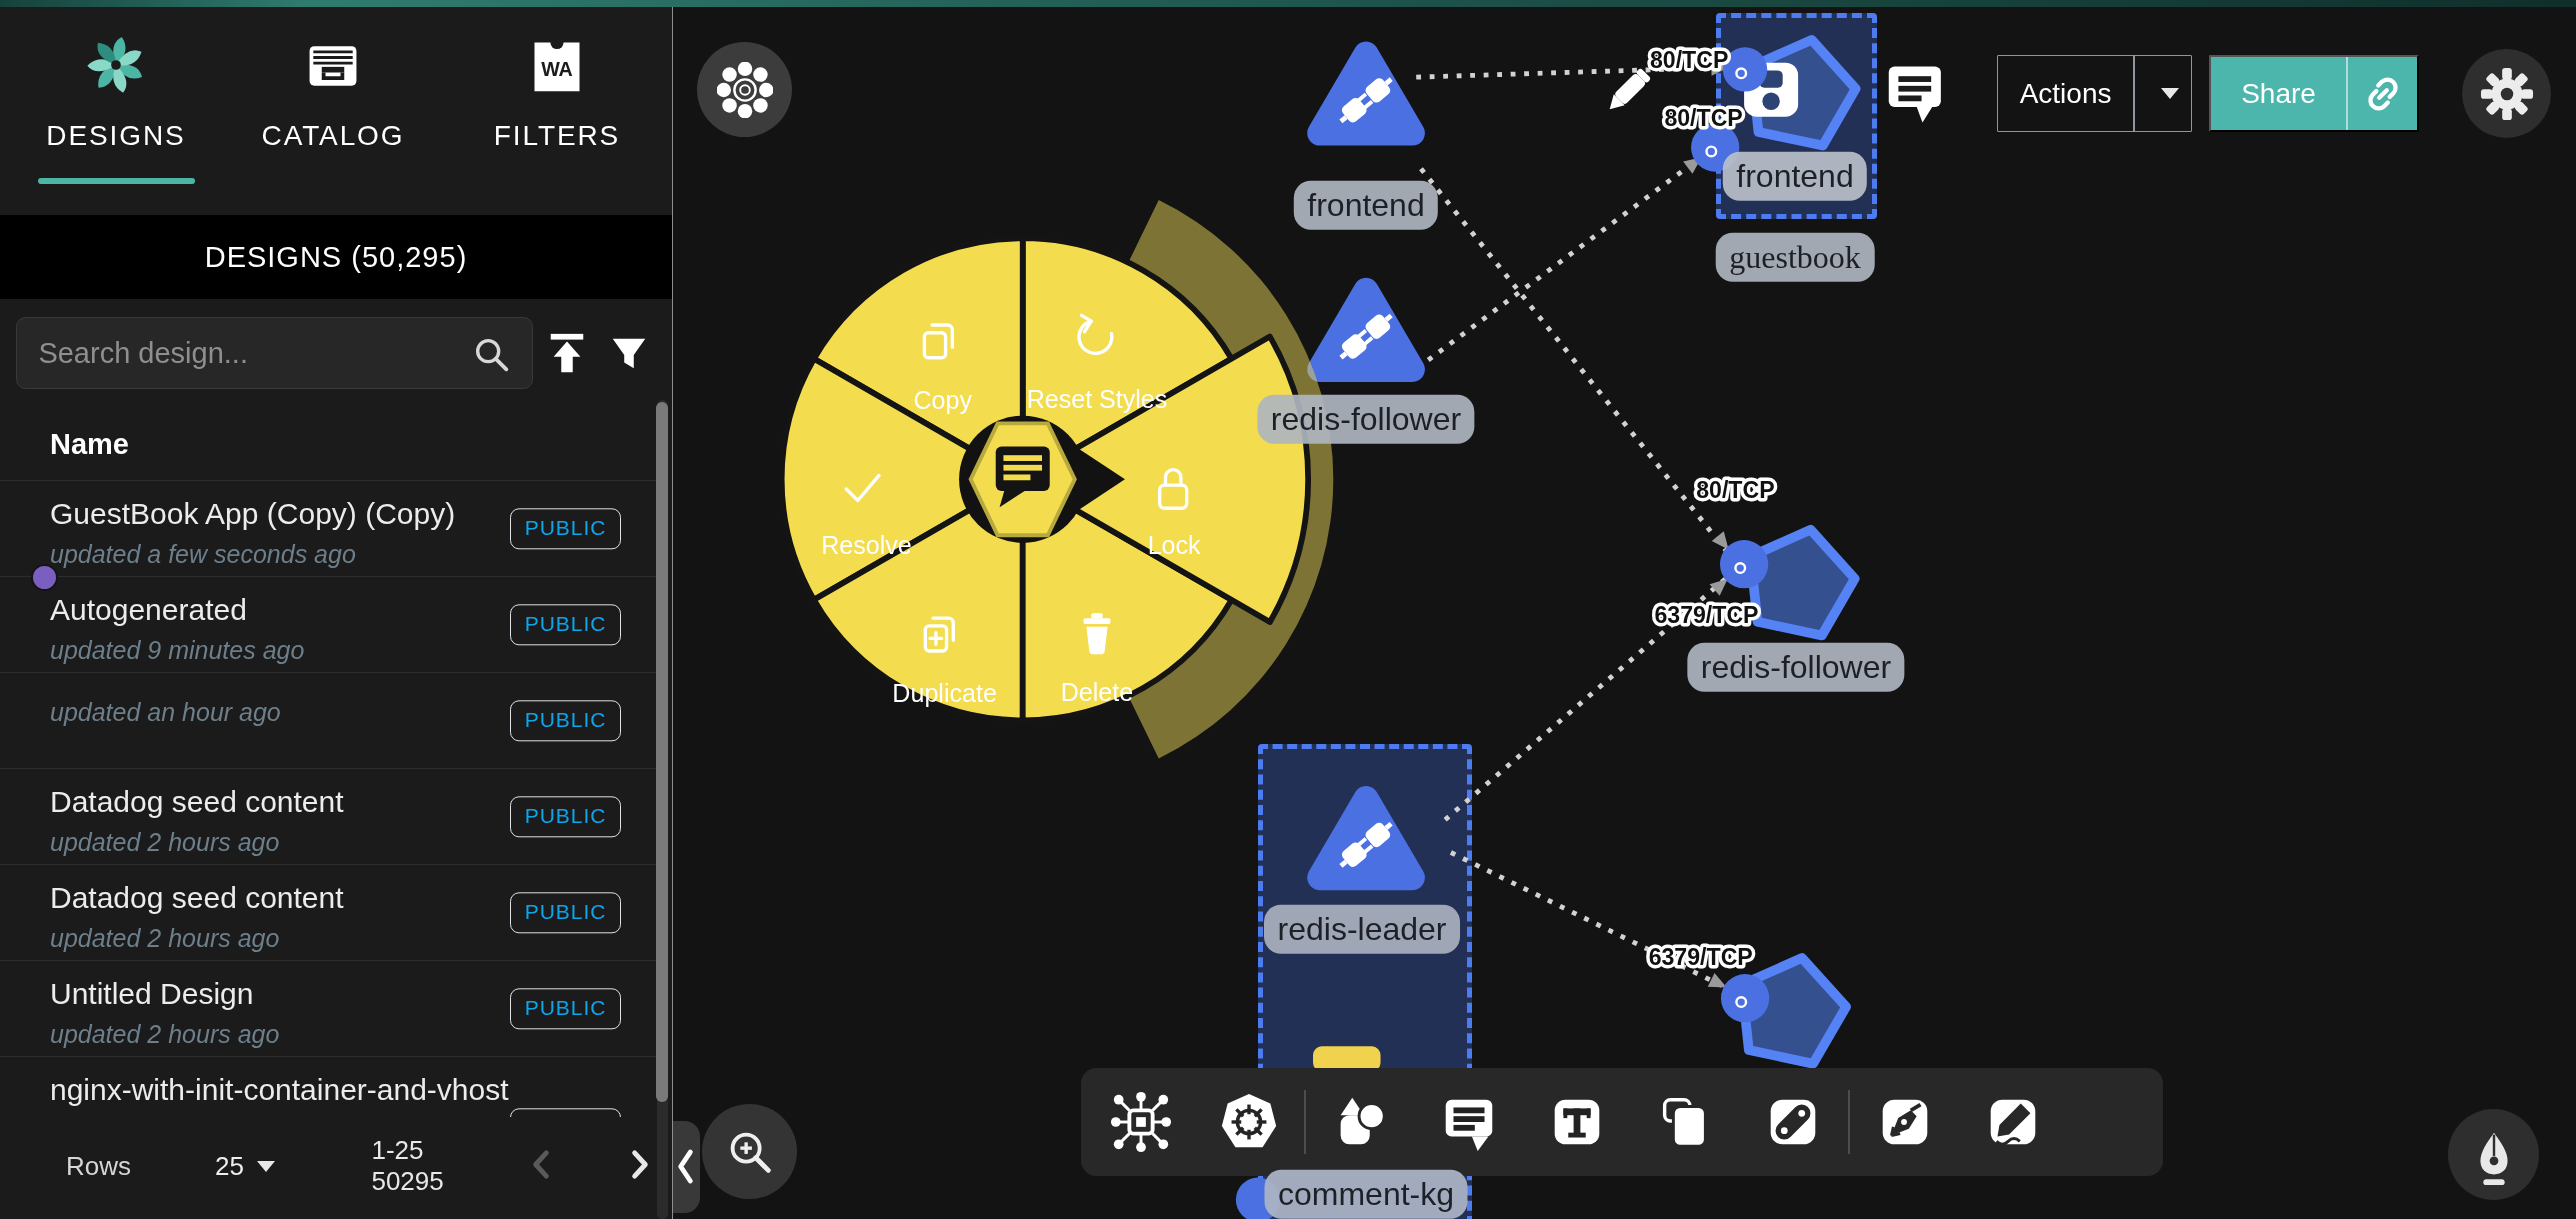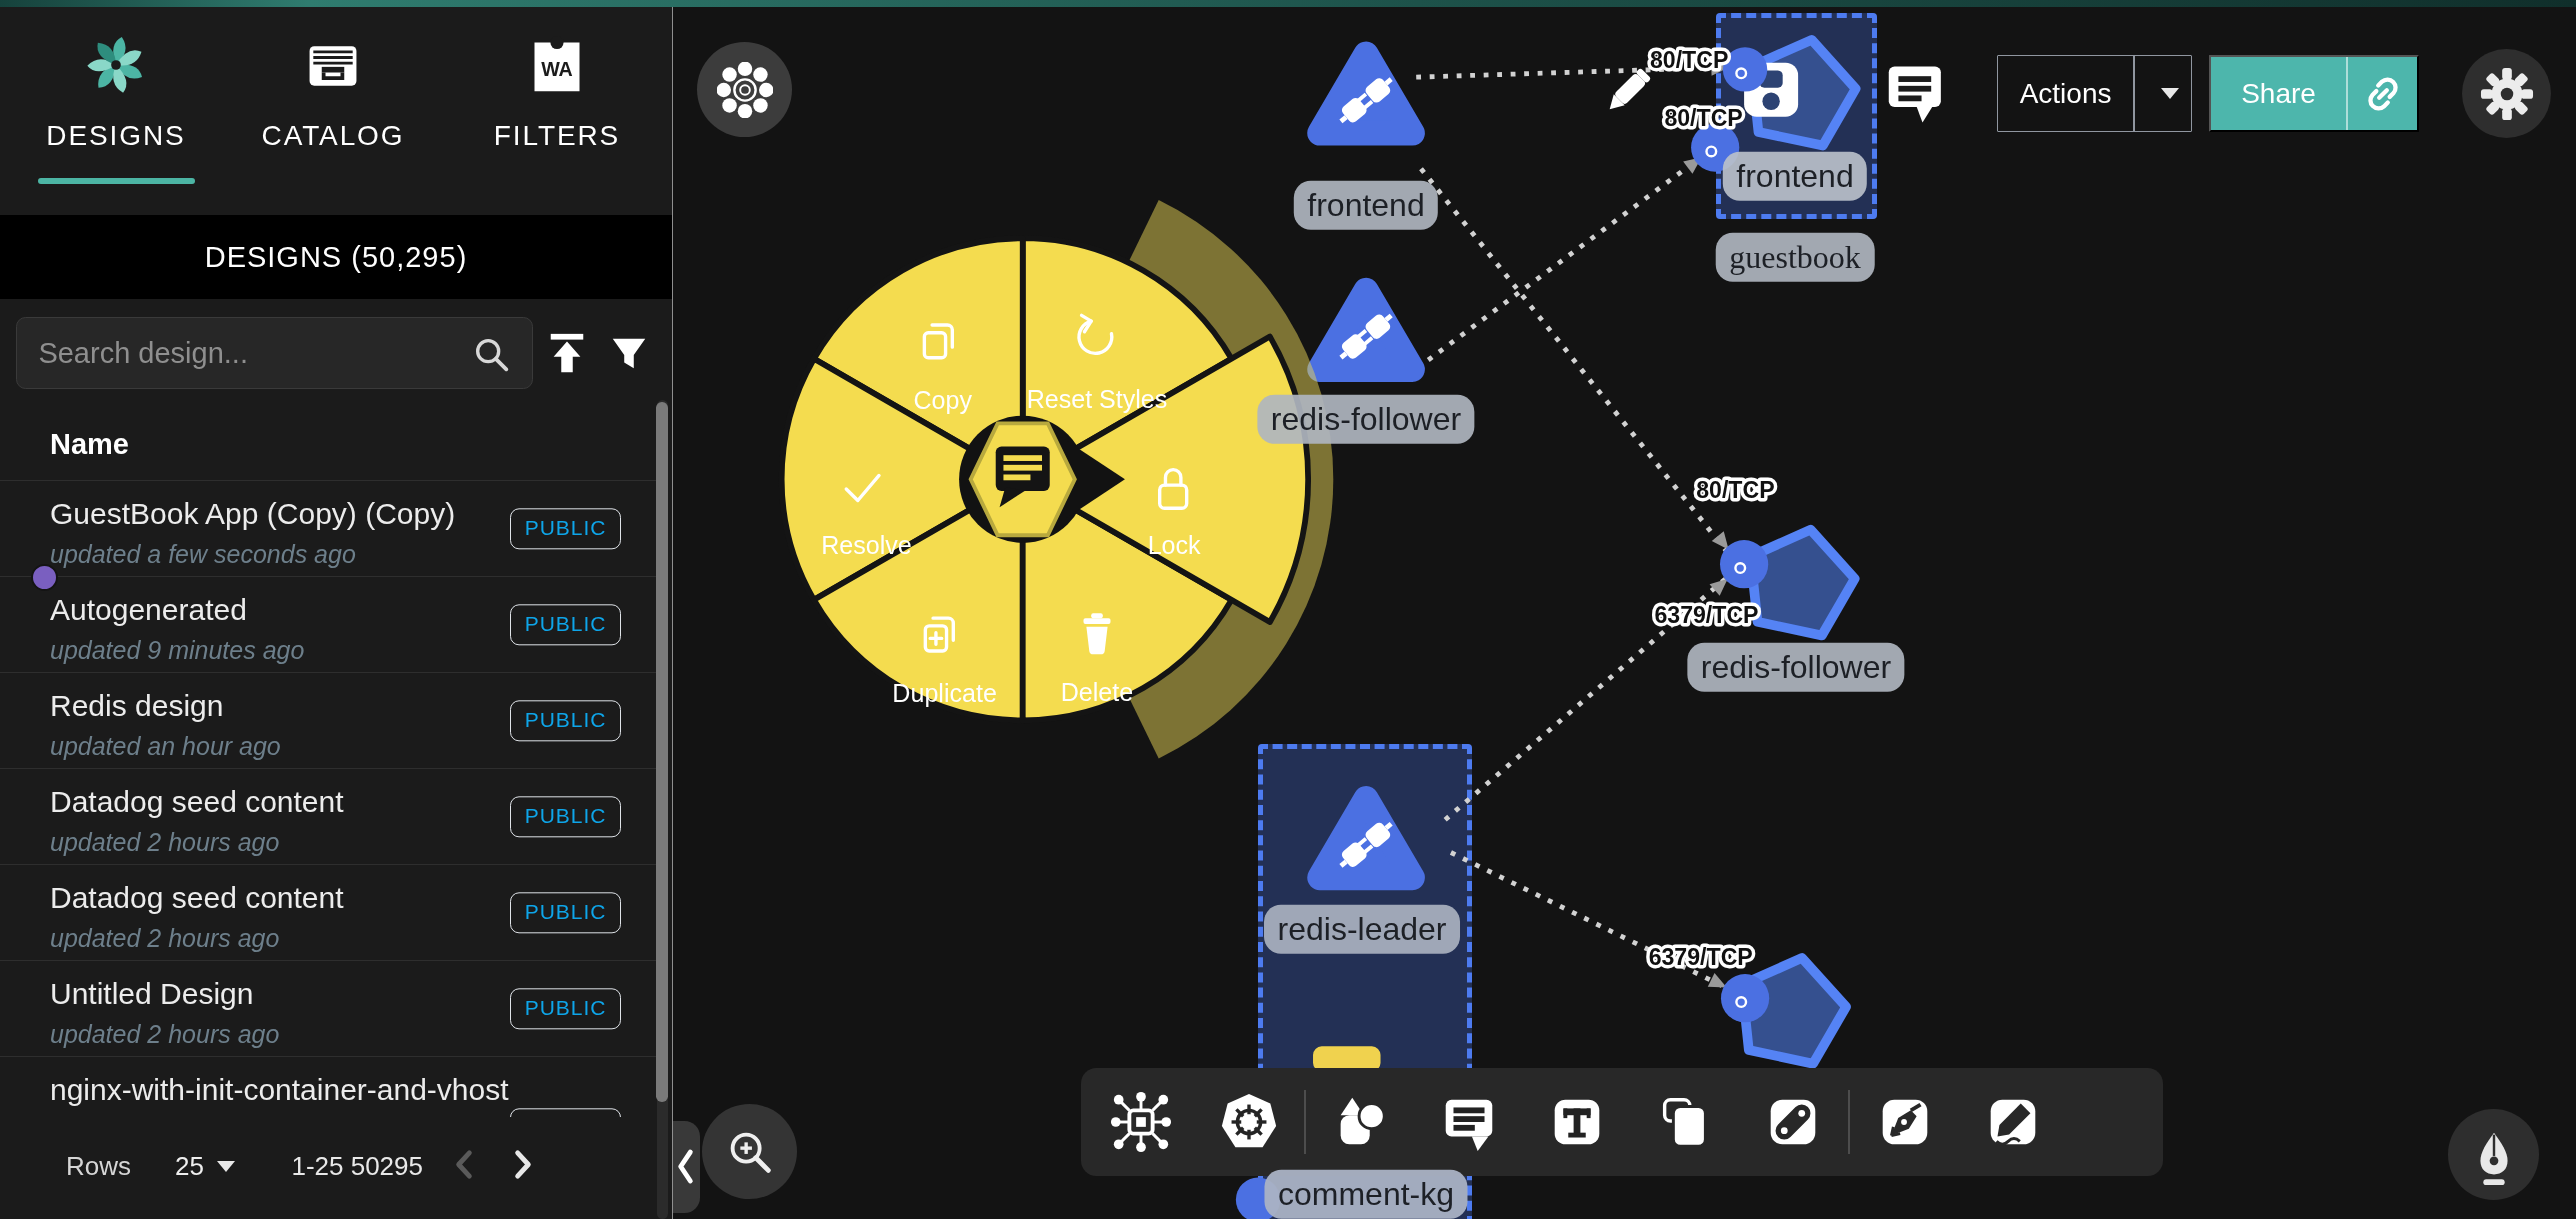--- a/index.html
+++ b/index.html
@@ -28,21 +28,21 @@
   .design-row { position:relative; height:96px; border-top:1px solid #2e2e2e; padding:16.4px 0 0 50px; cursor:pointer; }
   .design-name { color:#ececec; font-size:30px; font-weight:300; white-space:nowrap; }
   .design-updated { color:#6d7f8b; font-size:25px; font-style:italic; margin-top:8.7px; }
   .badge { position:absolute; right:35px; top:50%; transform:translateY(-50%);
     border:1.9px solid #dfe3e8; border-radius:9px; color:#0ea5e9; font-size:21px; padding:7.7px 13.5px; letter-spacing:1px; }
   .avatar-dot { position:absolute; left:31px; top:564px; width:27px; height:27px; border-radius:50%;
     background:#7a5fc0; border:2.9px solid #141414; }
   .v-scroll-track { position:absolute; left:657px; top:400px; width:10.6px; height:819px; background:#2b2b2b; border-radius:5.8px; }
   .v-scroll-thumb { position:absolute; left:656px; top:402px; width:11.6px; height:700px; background:#7a7a7a; border-radius:5.8px; cursor:grab; }
   .pagination { position:absolute; left:0; top:1137px; width:656px; height:58px; display:flex; align-items:center;
-    color:#d6d6d6; font-size:26px; padding-left:66px; }
+    color:#d6d6d6; font-size:26px; padding-left:66px;gap:40px; }
   .rows-select { display:flex; align-items:center; margin-left:44px; cursor:pointer; color:#eee; }
   .caret-down { width:0; height:0; border-left:9.6px solid transparent; border-right:9.6px solid transparent;
     border-top:11.6px solid #e8e8e8; margin-left:13.5px; }
   .range-text { margin-left:56px; color:#e8e8e8; }
   .page-chip { background:none; border:none; cursor:pointer; margin-left:25px; }
 
   
   .canvas { position:absolute; left:672px; top:0; width:1904px; height:1219px; background:#131313;
     border-left:1.9px solid #8f8f8f; overflow:hidden; }
   .kgroup { position:absolute; border:5.8px dashed #4d7bf0; background:rgba(72,112,226,0.32); border-radius:3.9px; z-index:1; }
@@ -158,21 +158,20 @@
         <div class="design-name">GuestBook App (Copy) (Copy)</div>
         <div class="design-updated">updated a few seconds ago</div>
         <span class="badge">PUBLIC</span>
       </div>
       <div class="design-row">
         <div class="design-name">Autogenerated</div>
         <div class="design-updated">updated 9 minutes ago</div>
         <span class="badge">PUBLIC</span>
       </div>
       <div class="design-row">
-        <div class="design-name">Redis design</div>
         <div class="design-updated">updated an hour ago</div>
         <span class="badge">PUBLIC</span>
       </div>
       <div class="design-row">
         <div class="design-name">Datadog seed content</div>
         <div class="design-updated">updated 2 hours ago</div>
         <span class="badge">PUBLIC</span>
       </div>
       <div class="design-row">
         <div class="design-name">Datadog seed content</div>

